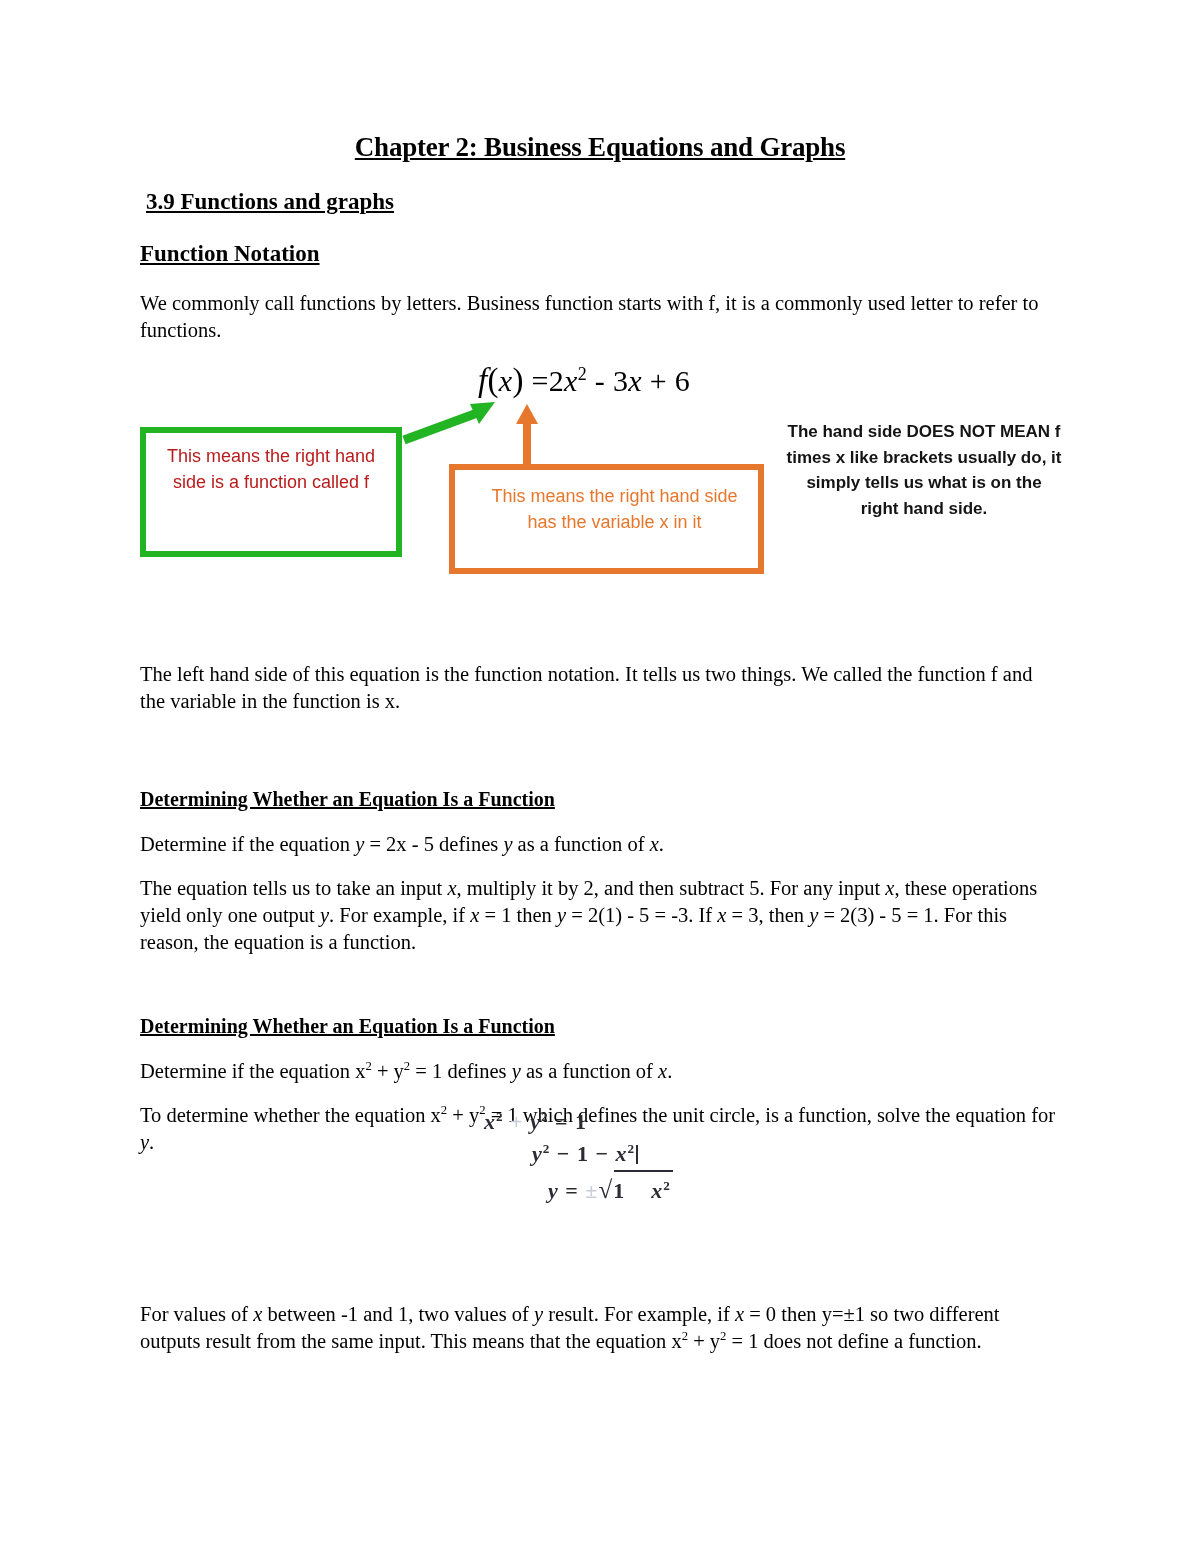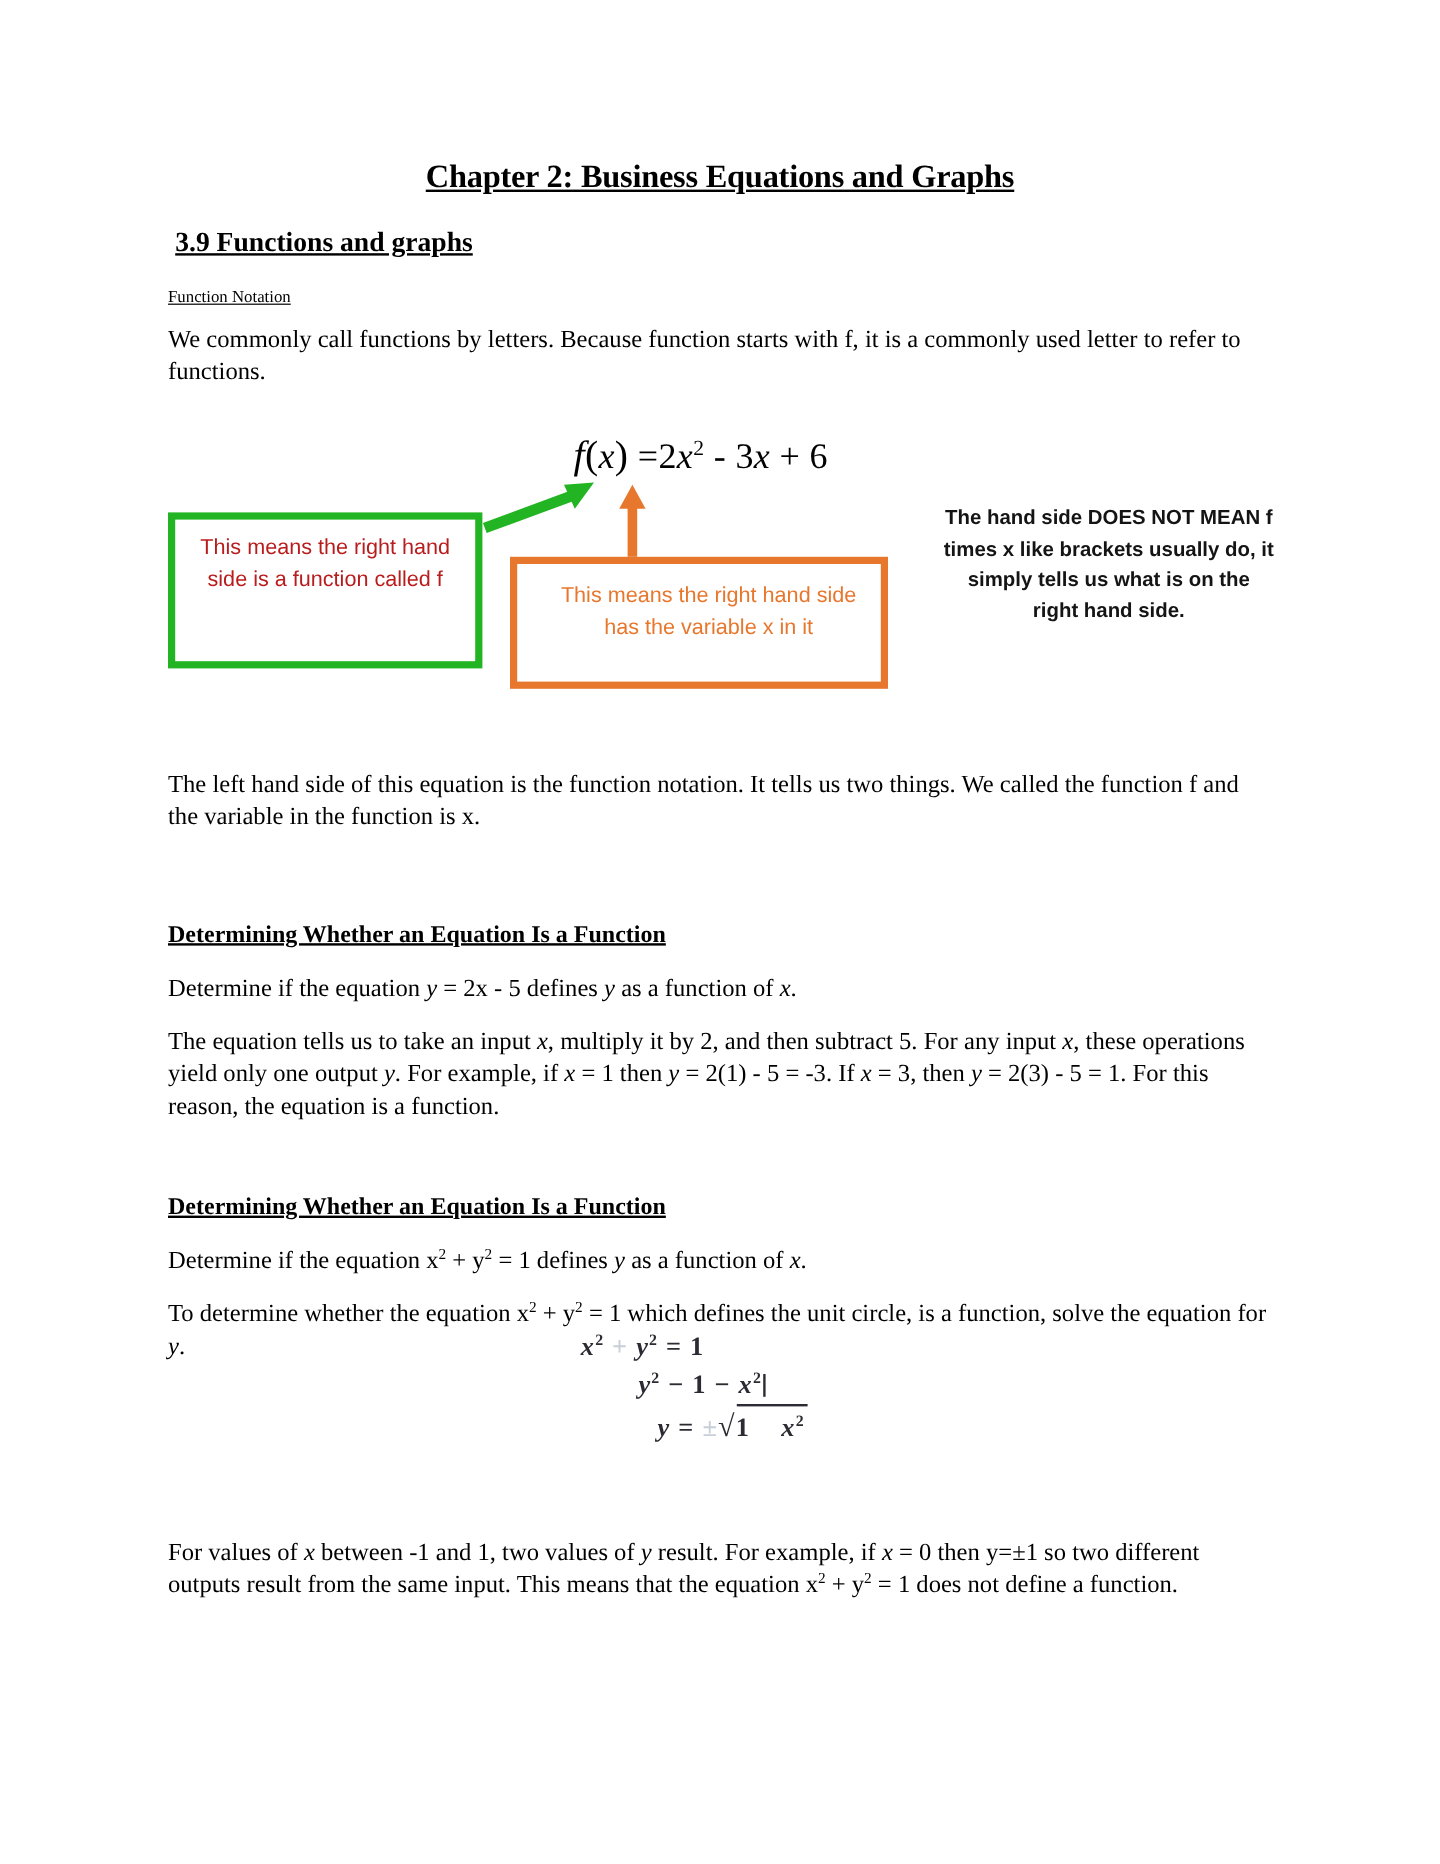--- a/index.html
+++ b/index.html
@@ -46,24 +46,24 @@
     font-family: "Liberation Serif", serif;
     font-size: 23px;
     font-weight: bold;
     text-decoration: underline;
     margin: 0 0 26px 0;
     line-height: 1.15;
     padding-left: 6px;
   }
   .h-sub {
     font-family: "Liberation Serif", serif;
-    font-size: 14px;
-    font-weight: normal;
+    font-size: 23px;
+    font-weight: bold;
     text-decoration: underline;
-    margin: 0 0 12px 0;
+    margin: 0 0 22px 0;
     line-height: 1.15;
   }
   .h-sub2 {
     font-family: "Liberation Serif", serif;
     font-size: 20px;
     font-weight: bold;
     text-decoration: underline;
     margin: 12px 0 20px 0;
     line-height: 1.15;
   }
@@ -107,21 +107,21 @@
   .callout-green {
     left: 140px;
     top: 427px;
     width: 262px;
     height: 130px;
     border: 6px solid #22B422;
     color: #b91c1c;
     padding: 11px 12px 0 12px;
   }
   .callout-orange {
-    left: 425px;
+    left: 449px;
     top: 464px;
     width: 315px;
     height: 110px;
     border: 6px solid #E8772E;
     color: #E8772E;
     padding: 14px 16px 0 32px;
   }
 
   
   .note-right {
@@ -212,21 +212,21 @@
 
   <div class="content">
 
     <h1 class="doc-title">Chapter 2: Business Equations and Graphs</h1>
 
     <h2 class="h-section">3.9 Functions and graphs</h2>
 
     <h3 class="h-sub">Function Notation</h3>
 
     <p class="body">
-      <span>We commonly call functions by letters.  Because function starts with f, it is a commonly used</span>
+      <span>We commonly call functions by letters.  Business function starts with f, it is a commonly used</span>
       <span>letter to refer to functions.</span>
     </p>
 
     <div style="height:300px"></div>
 
     <p class="body">The left hand side of this equation is the function notation.  It tells us two things.  We called the function f and the variable in the function is x.</p>
 
     <div style="height:44px"></div>
 
     <h3 class="h-sub2">Determining Whether an Equation Is a Function</h3>

